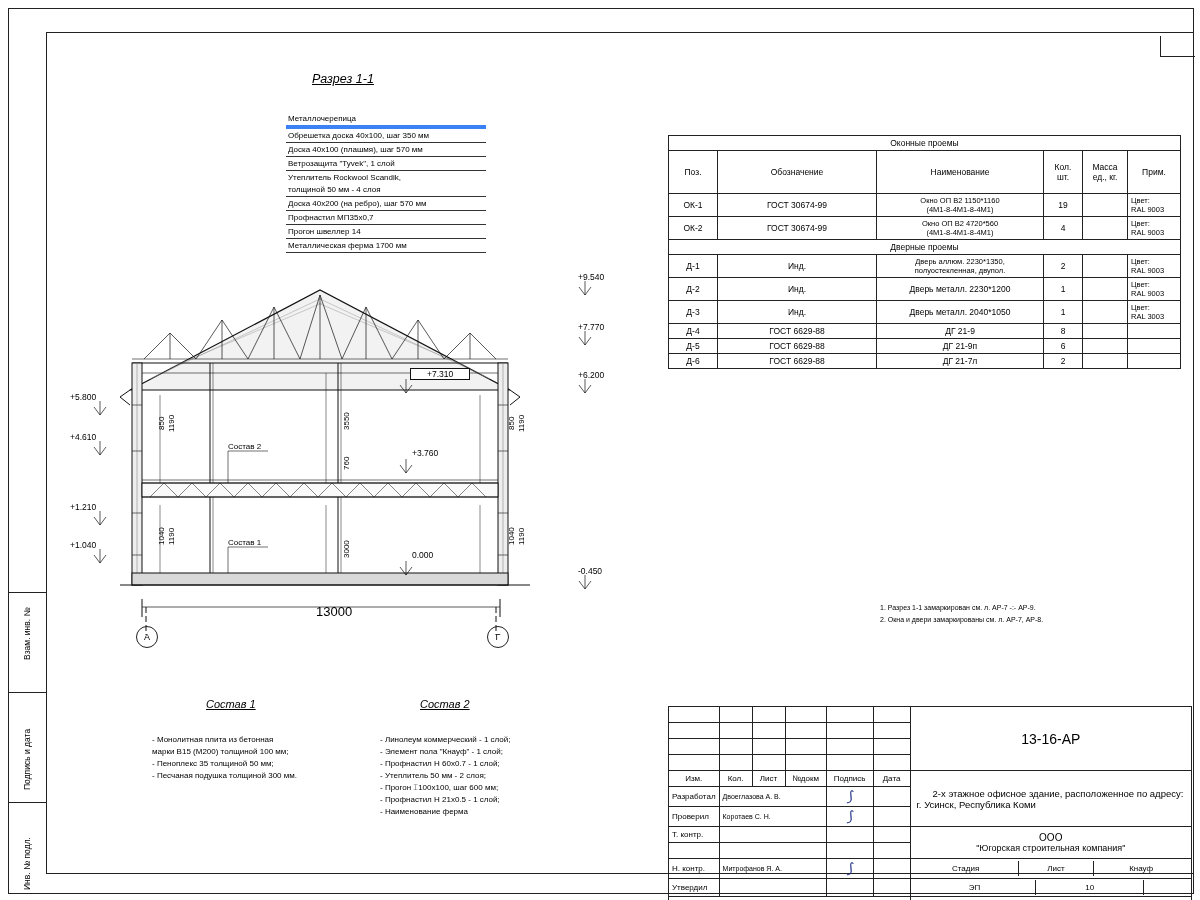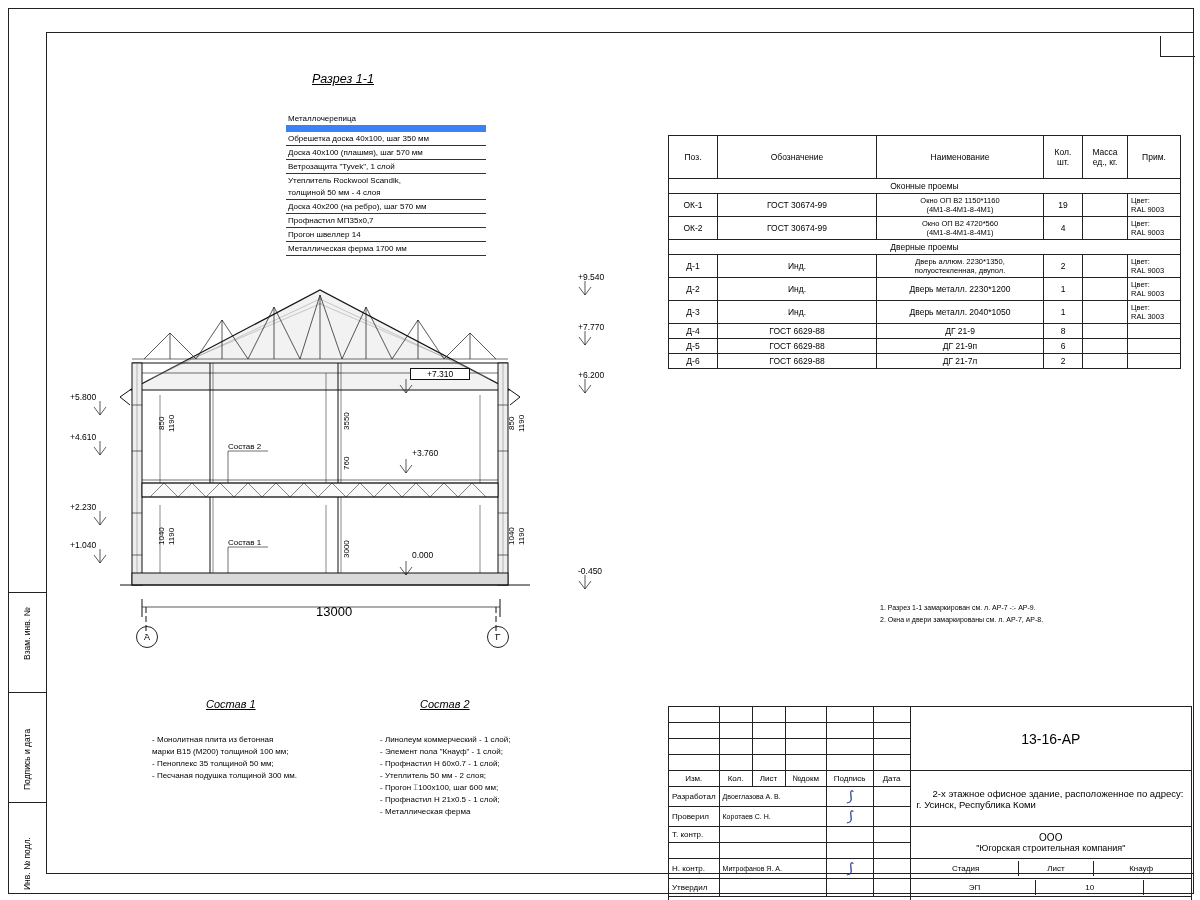--- a/index.html
+++ b/index.html
@@ -63,21 +63,21 @@
   </div>
   <div class="vtext" style="left:22px;top:660px;">Взам. инв. №</div>
   <div class="vtext" style="left:22px;top:790px;">Подпись и дата</div>
   <div class="vtext" style="left:22px;top:890px;">Инв. № подл.</div>
 
   <div class="ttl" style="left:312px;top:72px;">Разрез 1-1</div>
 
 
   <div class="layers">
     <div class="top">Металлочерепица</div>
-    <div class="ln" style="border-top:7px solid #3b82f6;">Обрешетка доска 40х100, шаг 350 мм</div>
+    <div class="ln" style="border-top:4px solid #3b82f6;">Обрешетка доска 40х100, шаг 350 мм</div>
     <div class="ln">Доска 40х100 (плашмя), шаг 570 мм</div>
     <div class="ln">Ветрозащита "Tyvek", 1 слой</div>
     <div class="ln" style="border-bottom:none;padding-bottom:0;">Утеплитель Rockwool Scandik,</div>
     <div class="ln">толщиной 50 мм - 4 слоя</div>
     <div class="ln">Доска 40х200 (на ребро), шаг 570 мм</div>
     <div class="ln">Профнастил МП35х0,7</div>
     <div class="ln">Прогон швеллер 14</div>
     <div class="ln">Металлическая ферма 1700 мм</div>
   </div>
 
@@ -235,21 +235,21 @@
         <line x1="168" y1="196" x2="208" y2="196"></line>
         <line x1="168" y1="196" x2="168" y2="228"></line>
         <line x1="168" y1="292" x2="208" y2="292"></line>
         <line x1="168" y1="292" x2="168" y2="318"></line>
       </g>
     </g>
   </svg>
 
   <div class="lvl" style="left:70px;top:392px;">+5.800</div>
   <div class="lvl" style="left:70px;top:432px;">+4.610</div>
-  <div class="lvl" style="left:70px;top:502px;">+2.230</div>
+  <div class="lvl" style="left:70px;top:502px;">+1.210</div>
   <div class="lvl" style="left:70px;top:540px;">+1.040</div>
 
   <div class="lvl" style="left:578px;top:272px;">+9.540</div>
   <div class="lvl" style="left:578px;top:322px;">+7.770</div>
   <div class="lvl" style="left:578px;top:370px;">+6.200</div>
   <div class="lvl" style="left:578px;top:566px;">-0.450</div>
 
   <div class="lvl" style="left:410px;top:368px;border:1px solid #111;padding:0 16px;background:#fff;">+7.310</div>
   <div class="lvl" style="left:412px;top:448px;">+3.760</div>
   <div class="lvl" style="left:412px;top:550px;">0.000</div>
@@ -272,37 +272,37 @@
   <div class="t8" style="left:228px;top:538px;">Состав 1</div>
 
   <div class="dim" style="left:316px;top:604px;">13000</div>
 
   <div class="axis-c" style="left:136px;top:626px;">А</div>
   <div class="axis-c" style="left:487px;top:626px;">Г</div>
 
   <table class="spec">
     <tbody>
         <tr>
+      <td colspan="6" class="sec">Оконные проемы</td>
+    </tr>
+    <tr>
       <th class="w-pos">Поз.</th>
       <th class="w-oboz">Обозначение</th>
       <th class="w-name">Наименование</th>
       <th class="w-kol">
         <div>Кол.</div>
         <div>шт.</div>
       </th>
       <th class="w-mas">
         <div>Масса</div>
         <div>ед., кг.</div>
       </th>
       <th class="w-pri">Прим.</th>
     </tr>
     <tr>
-      <td colspan="6" class="sec">Оконные проемы</td>
-    </tr>
-    <tr>
       <td>ОК-1</td>
       <td>ГОСТ 30674-99</td>
       <td>
         <div class="cellsub">Окно ОП В2 1150*1160</div>
         <div class="cellsub">(4М1-8-4М1-8-4М1)</div>
       </td>
       <td>19</td>
       <td></td>
       <td style="text-align:left;">
         <div class="cellsub">Цвет:</div>
@@ -401,21 +401,21 @@
   </div>
 
   <div class="sost-ttl" style="left:420px;top:698px;">Состав 2</div>
   <div class="sostav" style="left:380px;top:734px;">
     <div>- Линолеум коммерческий - 1 слой;</div>
     <div>- Элемент пола "Кнауф"    - 1 слой;</div>
     <div>- Профнастил Н 60х0.7     - 1 слой;</div>
     <div>- Утеплитель 50 мм         - 2 слоя;</div>
     <div>- Прогон ⌶100х100, шаг 600 мм;</div>
     <div>- Профнастил Н 21х0.5    - 1 слой;</div>
-    <div>- Металлическая ферма</div>
+    <div>- Наименование ферма</div>
   </div>
 
   <div class="tb">
     <table>
       <tbody>
           <tr>
         <td style="width:26px;height:12px;"></td>
         <td style="width:26px;"></td>
         <td style="width:26px;"></td>
         <td style="width:34px;"></td>

